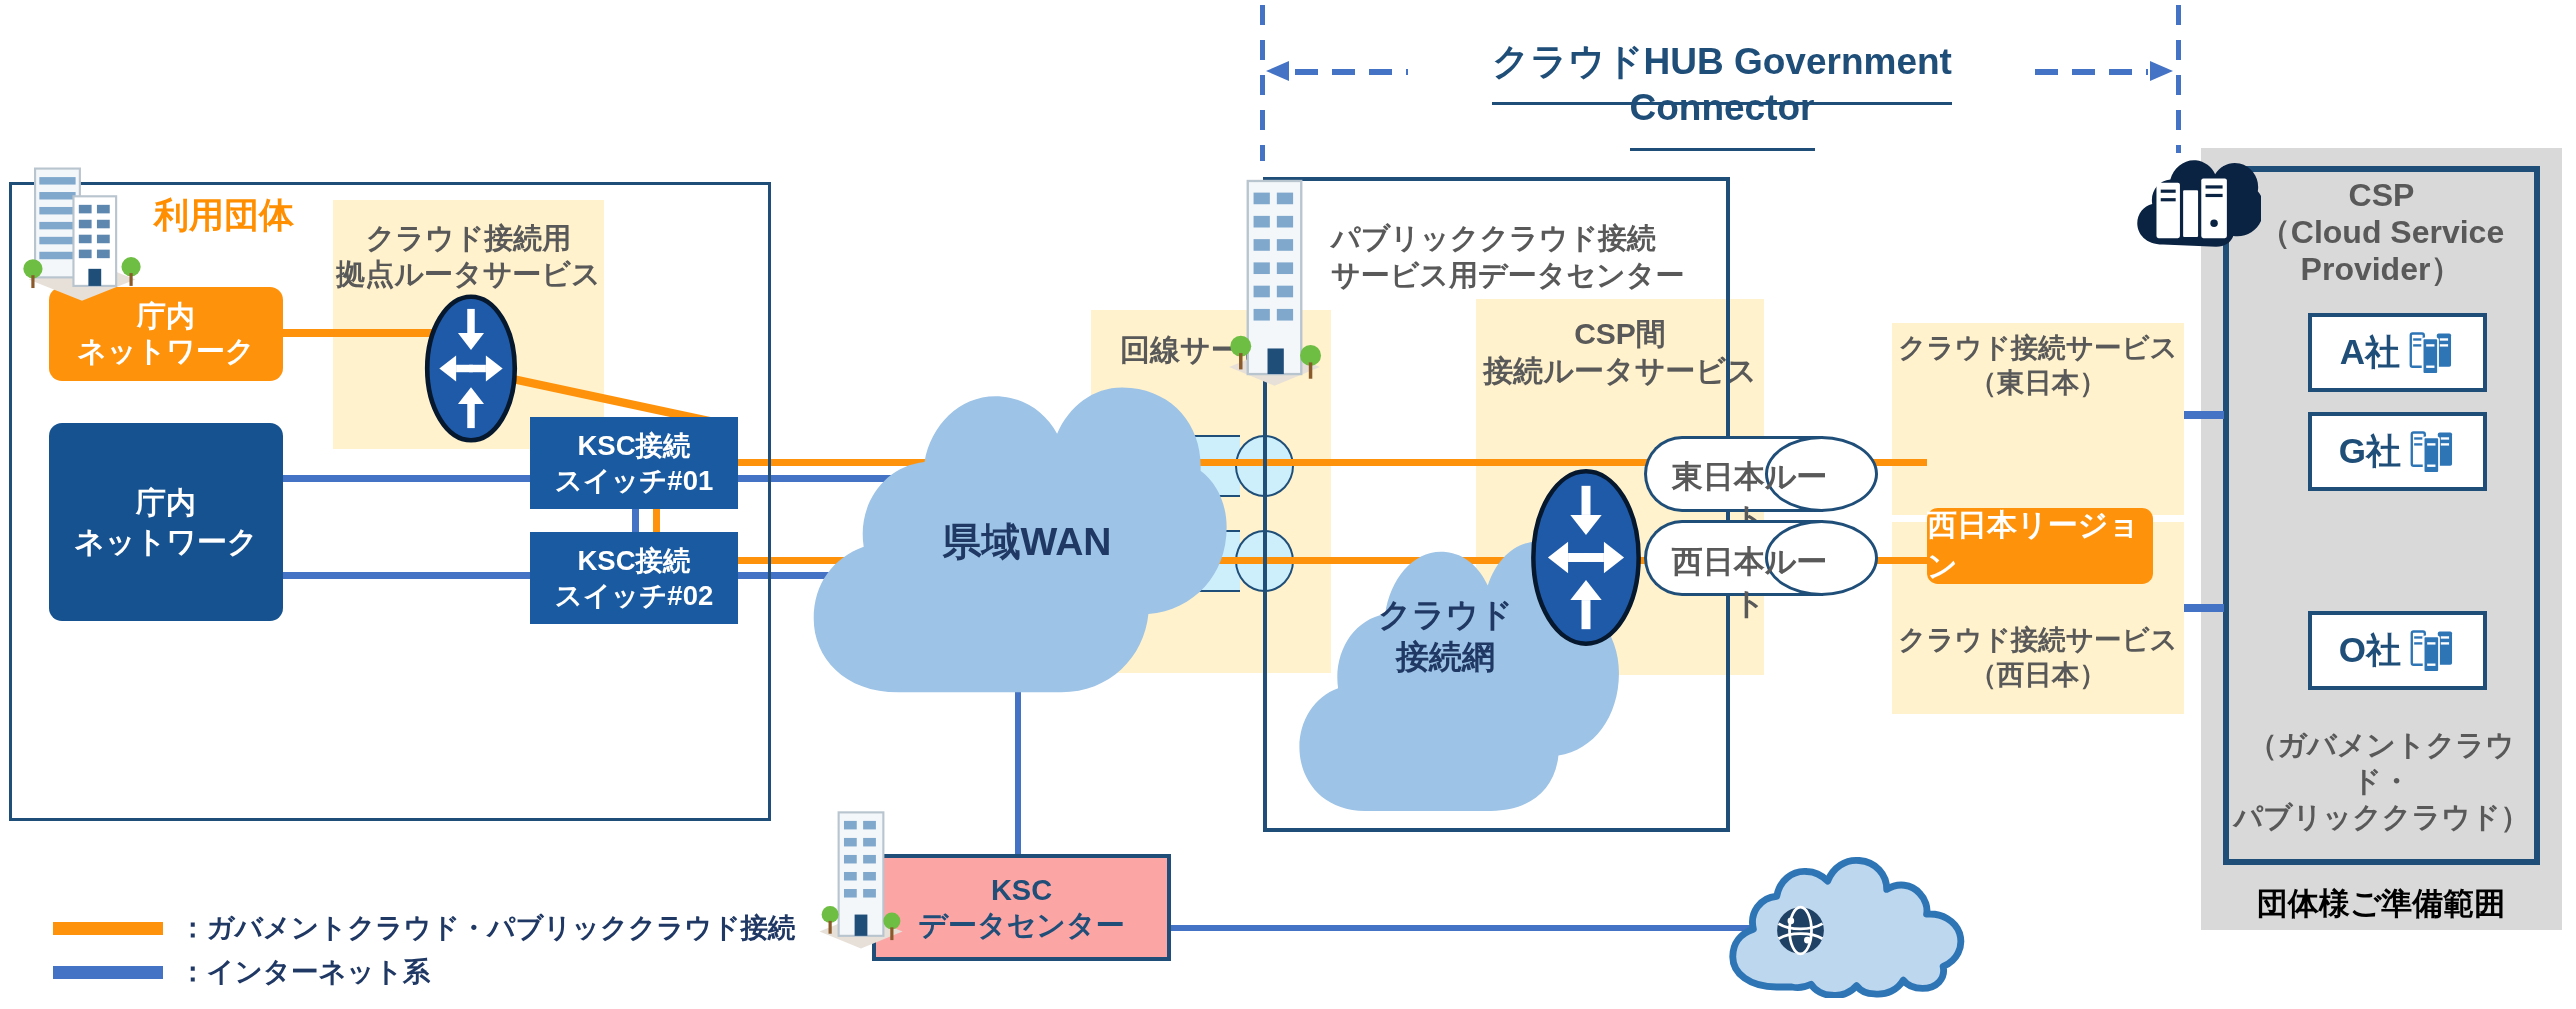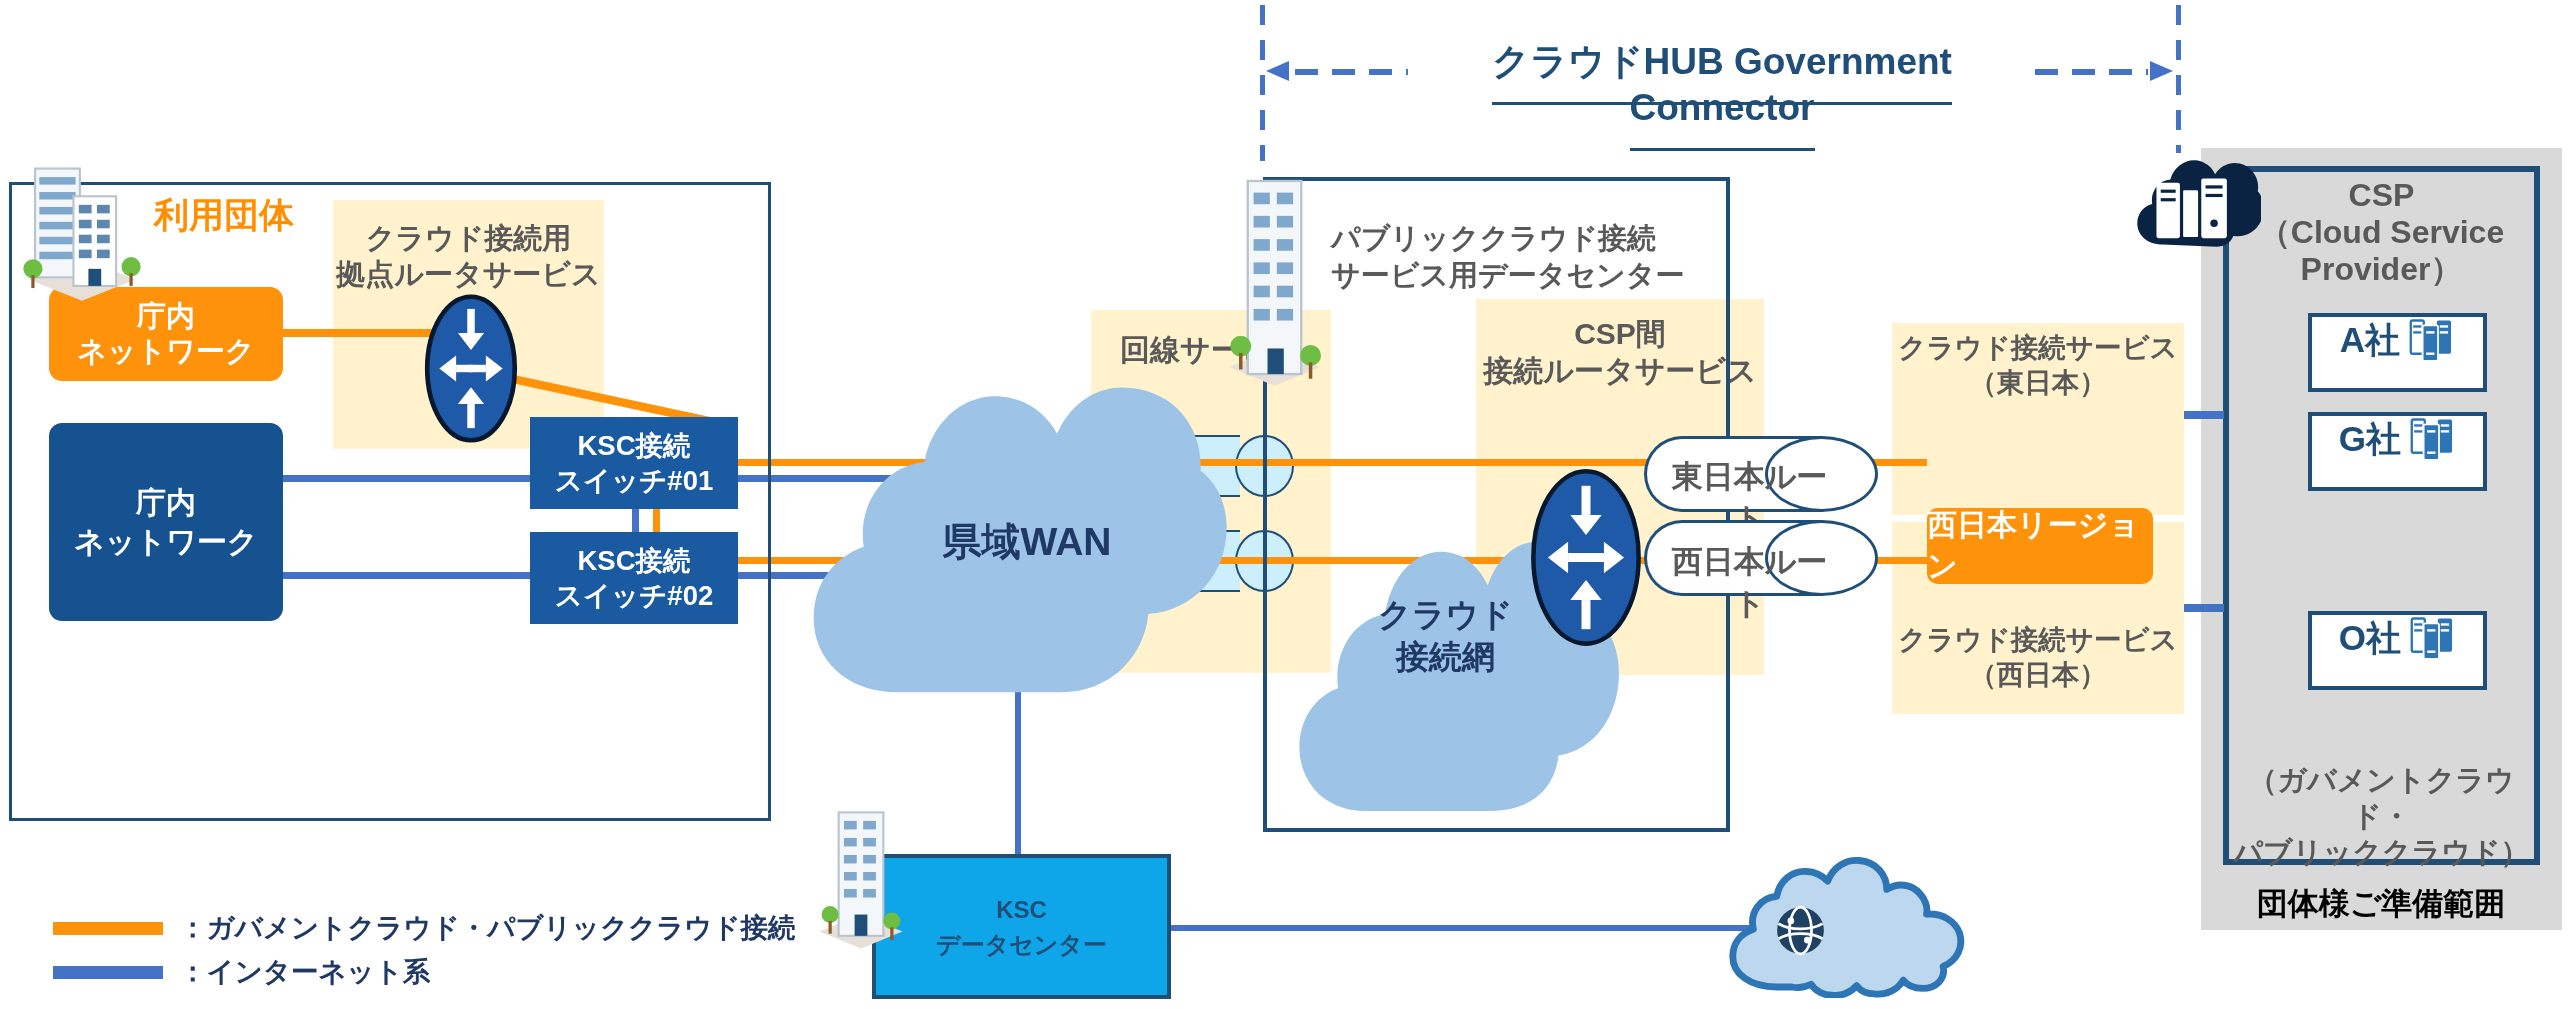--- a/index.html
+++ b/index.html
@@ -29,21 +29,21 @@
     border-right:23px solid #4472C4; }
   .arrow-right { position:absolute; width:0; height:0;
     border-top:10.8px solid transparent; border-bottom:10.8px solid transparent;
     border-left:23px solid #4472C4; }
   
   .cyl-body { position:absolute; border:2.4px solid #1F4E79; border-right:none; background:#CDEEFB; }
   .cyl-cap  { position:absolute; border:2.4px solid #1F4E79; border-radius:50%; background:#CDEEFB; }
   .oval-body { position:absolute; border:3px solid #1F4E79; border-right:none; background:#ffffff; }
   .oval-cap  { position:absolute; border:3px solid #1F4E79; border-radius:50%; background:#ffffff; }
   .company-box { position:absolute; left:2308px; width:179px; height:79px;
-    background:#fff; border:4.8px solid #1F4E79; display:flex; 
+    background:#fff; border:4.8px solid #1F4E79; display:flex; align-items:center;
     justify-content:center; gap:8.4px; }
   .company-box span { font-size:35px; font-weight:bold; color:#1F4E79; }
   .region-box { position:absolute; left:1927px; width:226px; height:76px;
     background:#FF920B; border-radius:10.8px; display:flex; align-items:center;
     justify-content:center; color:#fff; font-weight:bold; font-size:30px; }
 </style>
 </head>
 <body>
 
 <div class="canvas">
@@ -90,21 +90,21 @@
       <line x1="8" y1="26" x2="22" y2="26" stroke="#2E75B6" stroke-width="4"></line>
       <rect x="48" y="6" width="24" height="56" rx="3" fill="#2E75B6"></rect>
       <line x1="53" y1="16" x2="67" y2="16" stroke="#fff" stroke-width="4"></line>
       <line x1="53" y1="26" x2="67" y2="26" stroke="#fff" stroke-width="4"></line>
       <rect x="24" y="14" width="26" height="60" rx="3" fill="#2E75B6" stroke="#fff" stroke-width="3"></rect>
       <line x1="30" y1="26" x2="44" y2="26" stroke="#fff" stroke-width="4"></line>
       <line x1="30" y1="62" x2="44" y2="62" stroke="#fff" stroke-width="4"></line>
     </svg>
   </div>
 
-  <div class="abs pre gray-t" style="left:2229px;top:727px;width:305px;font-size:29px;line-height:36px;text-align:center;margin-top:35px;">（ガバメントクラウド・
+  <div class="abs pre gray-t" style="left:2229px;top:727px;width:305px;font-size:29px;line-height:36px;text-align:center;">（ガバメントクラウド・
 パブリッククラウド）</div>
   <div class="abs" style="left:2205px;top:883px;width:352px;text-align:center;">
     <span style="font-size:31px;font-weight:bold;color:#000;">団体様ご準備範囲</span>
   </div>
 
   <div class="abs ybox" style="left:333px;top:200px;width:271px;height:249px;"></div>
   <div class="abs pre gray-t" style="left:336px;top:220px;width:265px;font-size:29px;line-height:36px;text-align:center;">クラウド接続用
 拠点ルータサービス</div>
 
   <div class="abs ybox" style="left:1091px;top:310px;width:240px;height:363px;"></div>
@@ -195,21 +195,21 @@
 
   <div class="abs ctr pre white-t" style="left:49px;top:287px;width:234px;height:94px;background:#FF920B;border-radius:13px;font-size:29px;line-height:35px;">庁内
 ネットワーク</div>
   <div class="abs ctr pre white-t" style="left:49px;top:423px;width:234px;height:198px;background:#16528F;border-radius:13px;font-size:30px;line-height:39px;">庁内
 ネットワーク</div>
   <div class="abs ctr pre white-t" style="left:530px;top:417px;width:208px;height:92px;background:#1A5AA0;font-size:27.5px;line-height:35px;">KSC接続
 スイッチ#01</div>
   <div class="abs ctr pre white-t" style="left:530px;top:532px;width:208px;height:92px;background:#1A5AA0;font-size:27.5px;line-height:35px;">KSC接続
 スイッチ#02</div>
 
-  <div class="abs ctr pre" style="left:872px;top:854px;width:299px;height:145px;background:#0ea5e9;border:4.2px solid #1F4E79;color:#1F4E79;font-weight:bold;font-size:24px;line-height:35px;">KSC
+  <div class="abs ctr pre" style="left:872px;top:854px;width:299px;height:107px;background:#fca5a5;border:4.2px solid #1F4E79;color:#1F4E79;font-weight:bold;font-size:29px;line-height:35px;">KSC
 データセンター</div>
 
   <svg class="abs" style="left:1719px;top:855px;" width="275" height="143" viewBox="0 0 200 104">
     <path fill="#BDD7EE" stroke="#2E75B6" stroke-width="5" stroke-linejoin="round" d="M42 96 C22 96 10 86 10 74 C10 64 16 57 25 54 C22 42 30 31 42 30 C44 19 53 11 64 12 C70 12 75 15 79 19 C83 9 92 3 102 4 C114 5 122 14 122 25 C130 20 140 21 146 28 C150 32 152 38 151 43 C162 42 172 48 175 57 C178 67 173 77 163 81 C165 90 158 97 148 97 C142 97 137 95 134 91 C130 98 122 102 113 101 C108 101 103 99 100 95 C96 100 89 103 82 102 C76 102 70 99 67 94 C63 96 58 97 53 96 Z"></path>
   </svg>
   <svg class="abs" style="left:1773px;top:903px;" width="55" height="55" viewBox="0 0 40 40">
     <circle cx="20" cy="20" r="17" fill="#1F4164"></circle>
     <ellipse cx="20" cy="20" rx="8" ry="17" fill="none" stroke="#fff" stroke-width="2"></ellipse>
     <path d="M4 15 C12 20 28 20 36 15" fill="none" stroke="#fff" stroke-width="2"></path>
     <path d="M4 26 C12 21 28 21 36 26" fill="none" stroke="#fff" stroke-width="2"></path>

